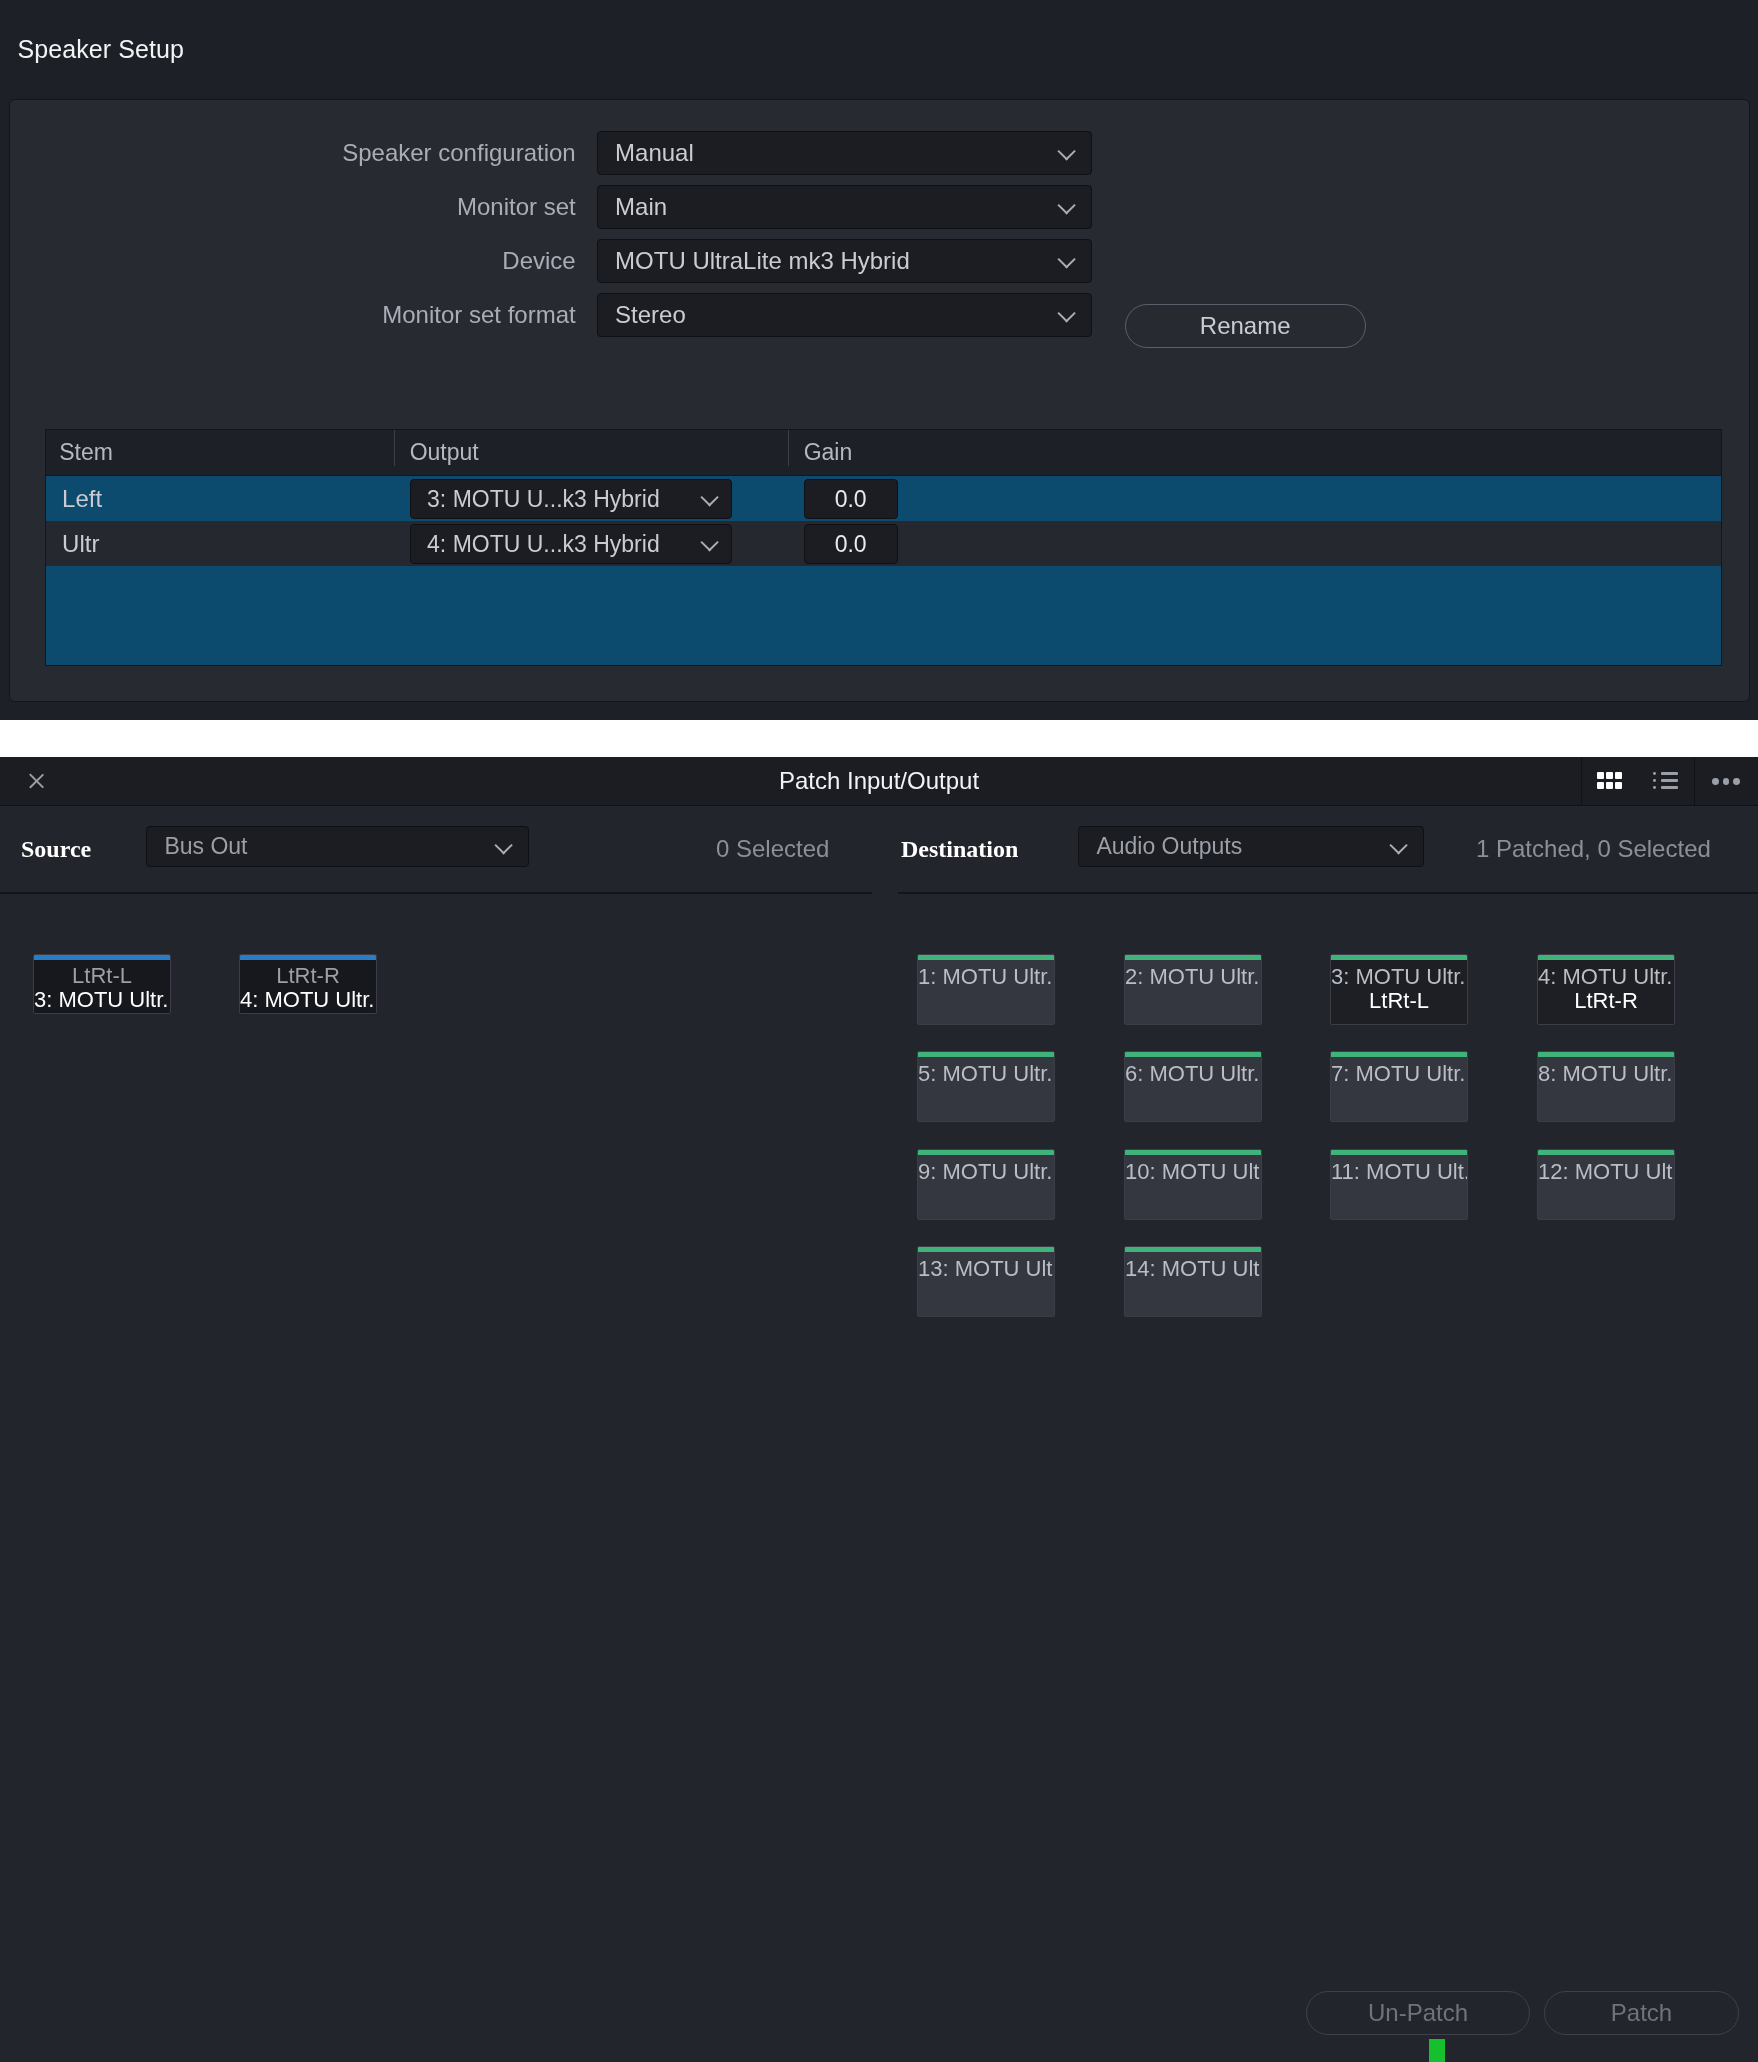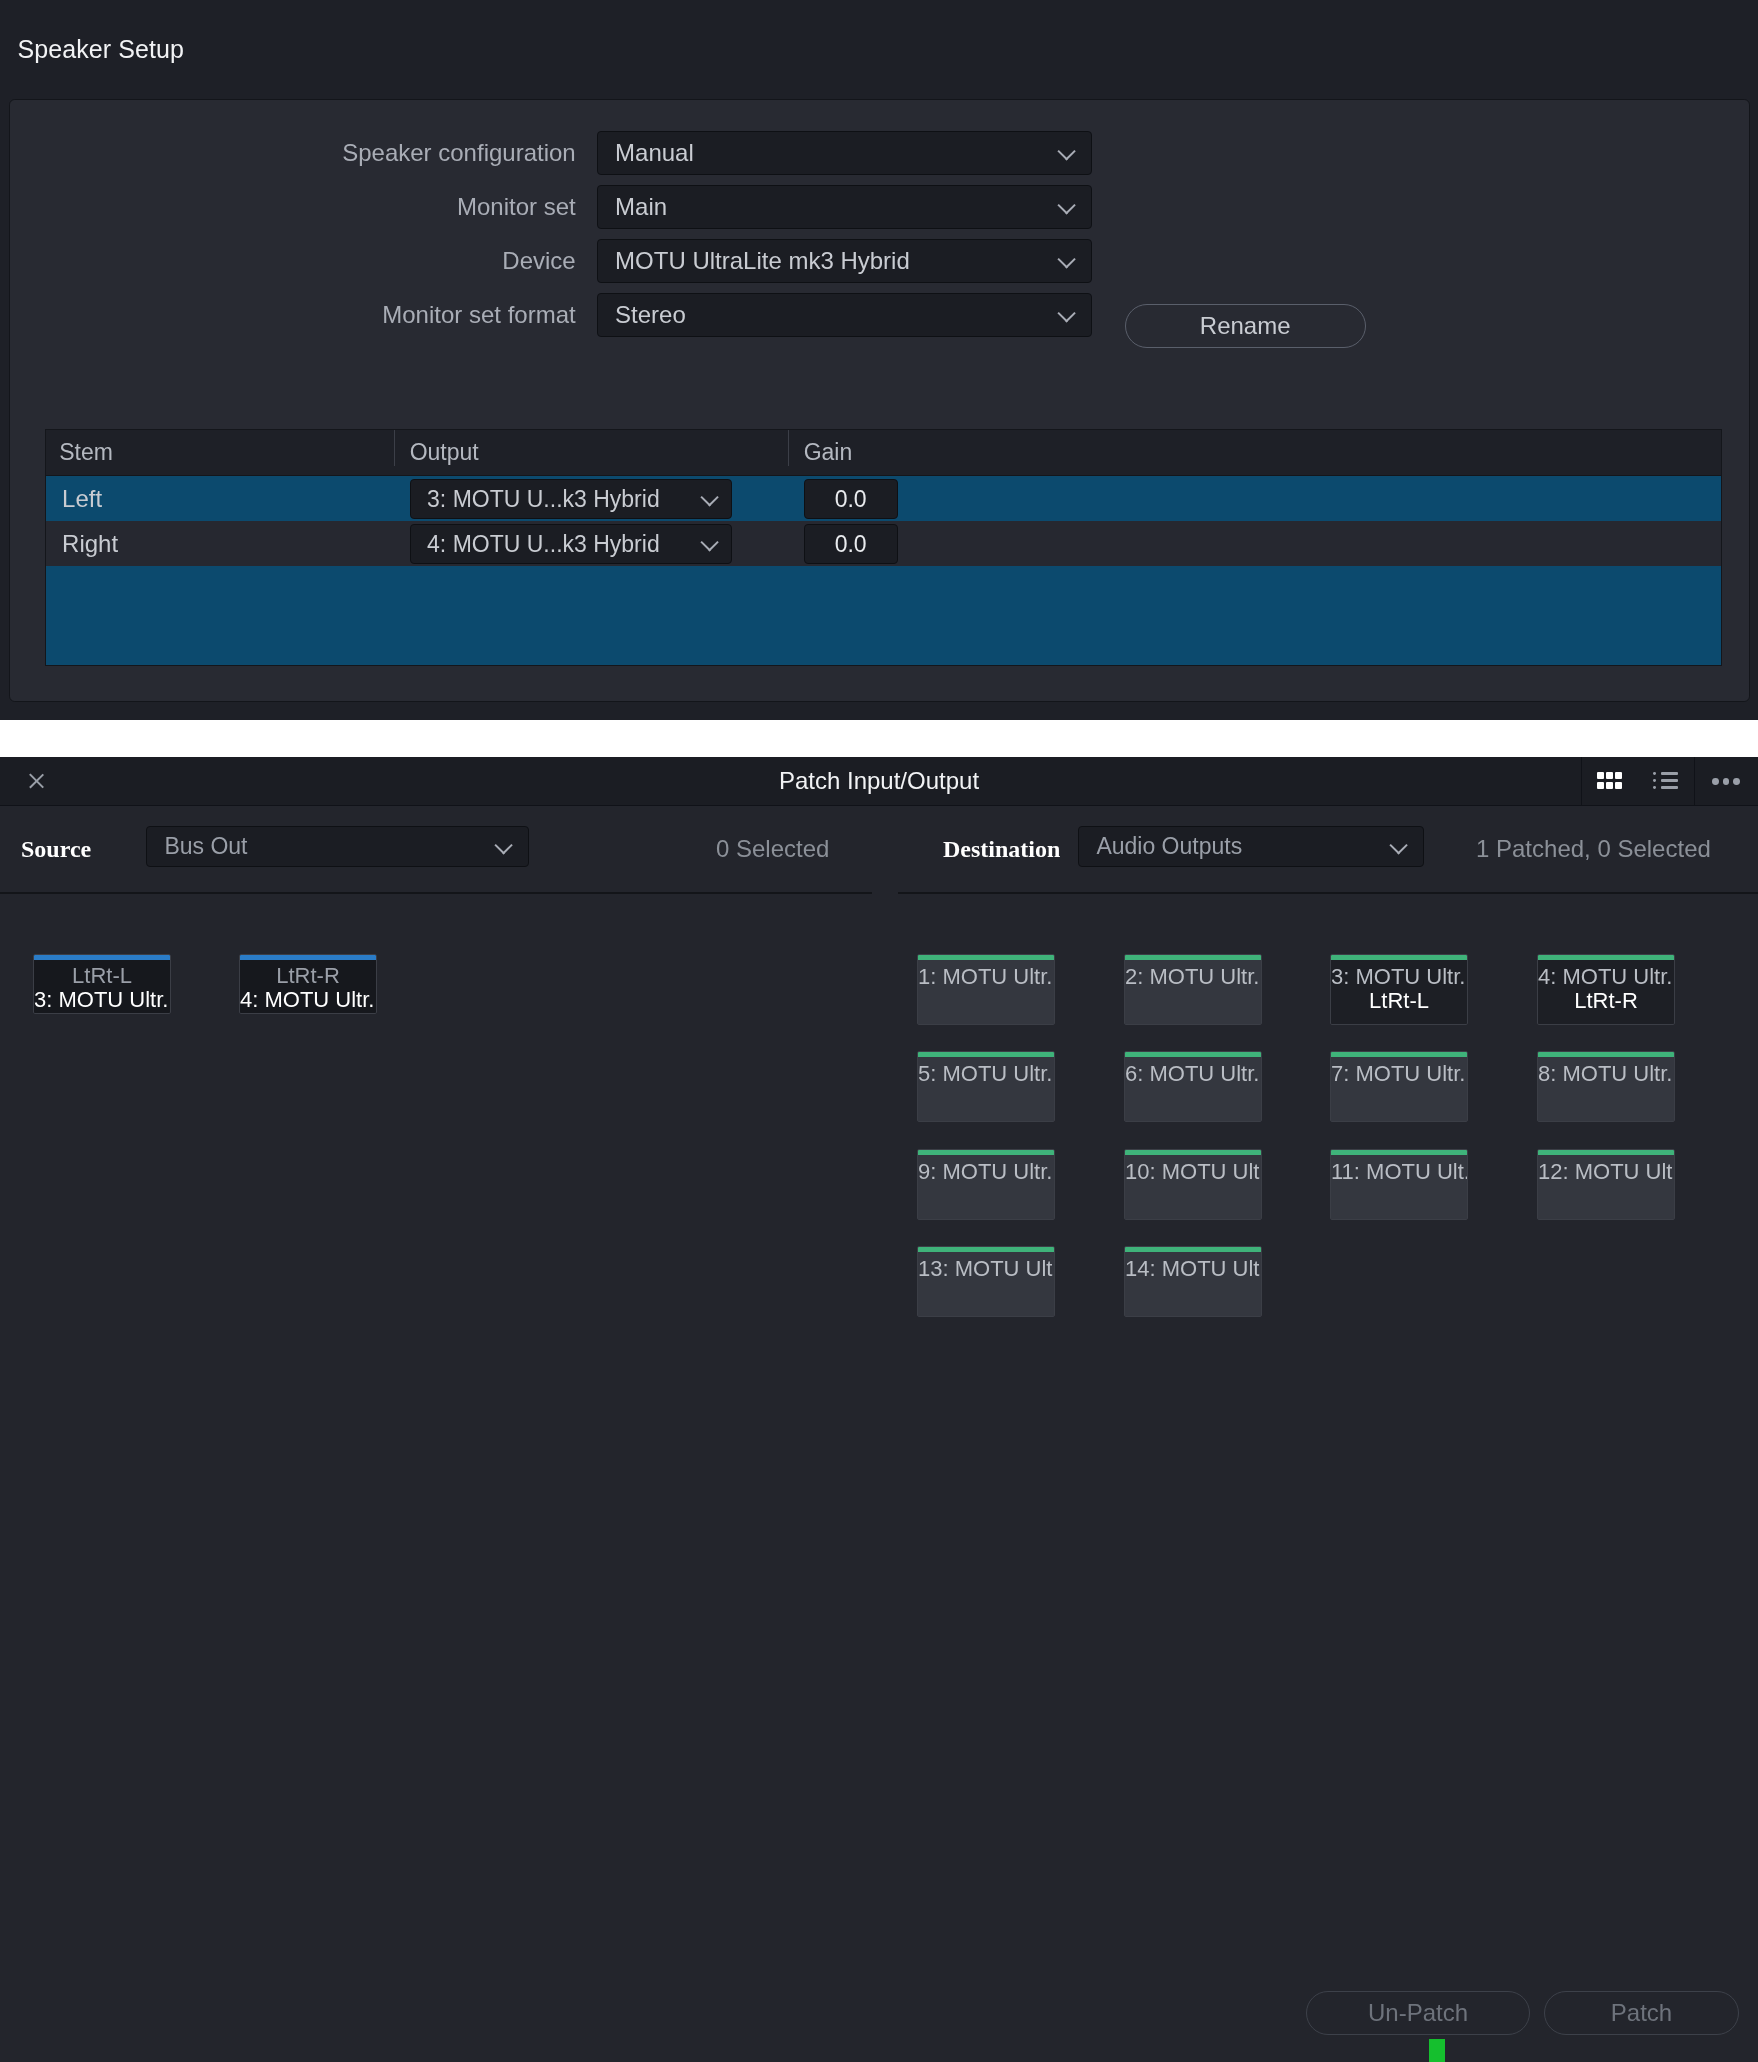--- a/index.html
+++ b/index.html
@@ -474,21 +474,21 @@
       <div class="stem-row">
         <div class="stem-name">Left</div>
         <div class="stem-out">
           <span class="val">3: MOTU U...k3 Hybrid</span>
           <span class="chev"></span>
         </div>
         <div class="stem-gain">0.0</div>
       </div>
 
       <div class="stem-row alt">
-        <div class="stem-name">Right</div>
+        <div class="stem-name">Ultr</div>
         <div class="stem-out">
           <span class="val">4: MOTU U...k3 Hybrid</span>
           <span class="chev"></span>
         </div>
         <div class="stem-gain">0.0</div>
       </div>
 
       <div class="stem-row" style="height:97px;"></div>
     </div>
   </div>
@@ -534,21 +534,21 @@
   </div>
 
   <div class="sel-row">
     <div class="sd-label" style="left:21px;">Source</div>
     <div class="sd-select" style="left:146px; width:383px;">
       <span class="val">Bus Out</span>
       <span class="chev"></span>
     </div>
     <div class="sd-count" style="left:716px;">0 Selected</div>
 
-    <div class="sd-label" style="left:943px;text-align:right;">Destination</div>
+    <div class="sd-label" style="left:901px;text-align:right;">Destination</div>
     <div class="sd-select" style="left:1078px; width:346px;">
       <span class="val">Audio Outputs</span>
       <span class="chev"></span>
     </div>
     <div class="sd-count" style="left:1476px;">1 Patched, 0 Selected</div>
   </div>
 
   <div class="hr-left"></div>
   <div class="hr-right"></div>
 

